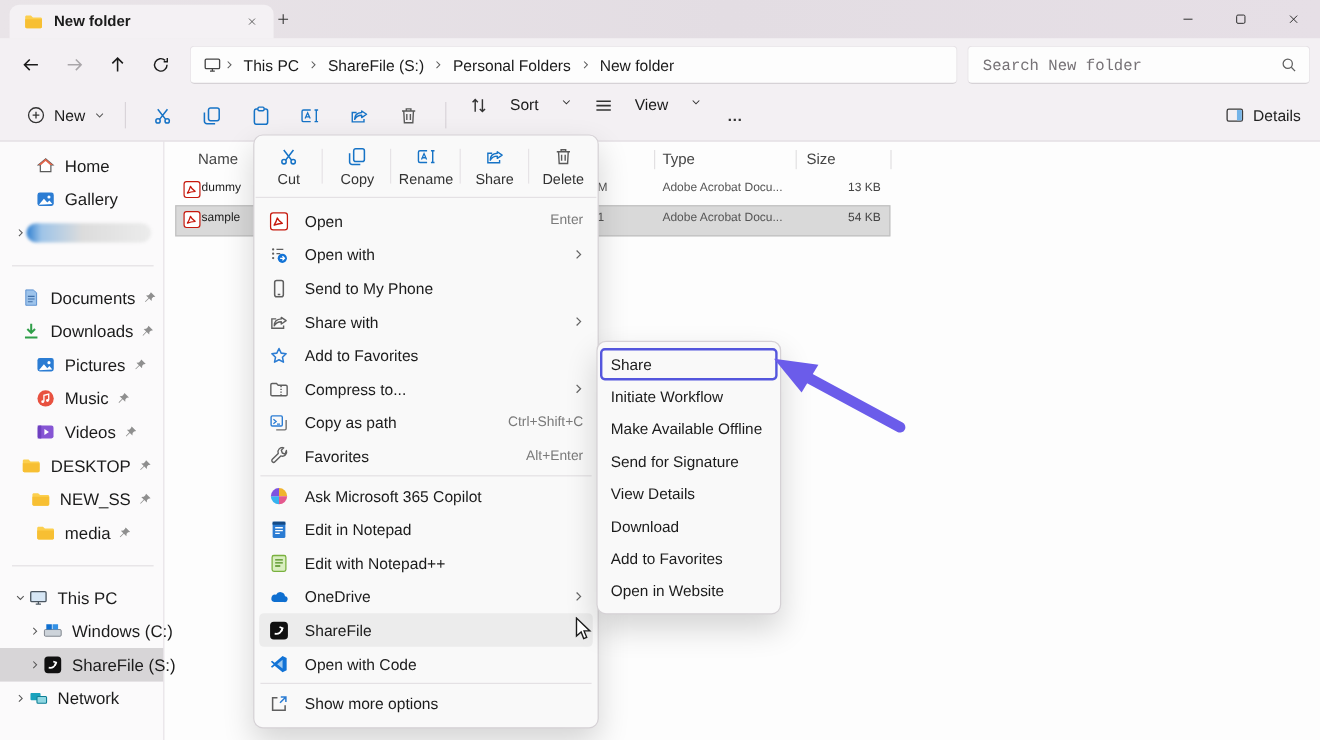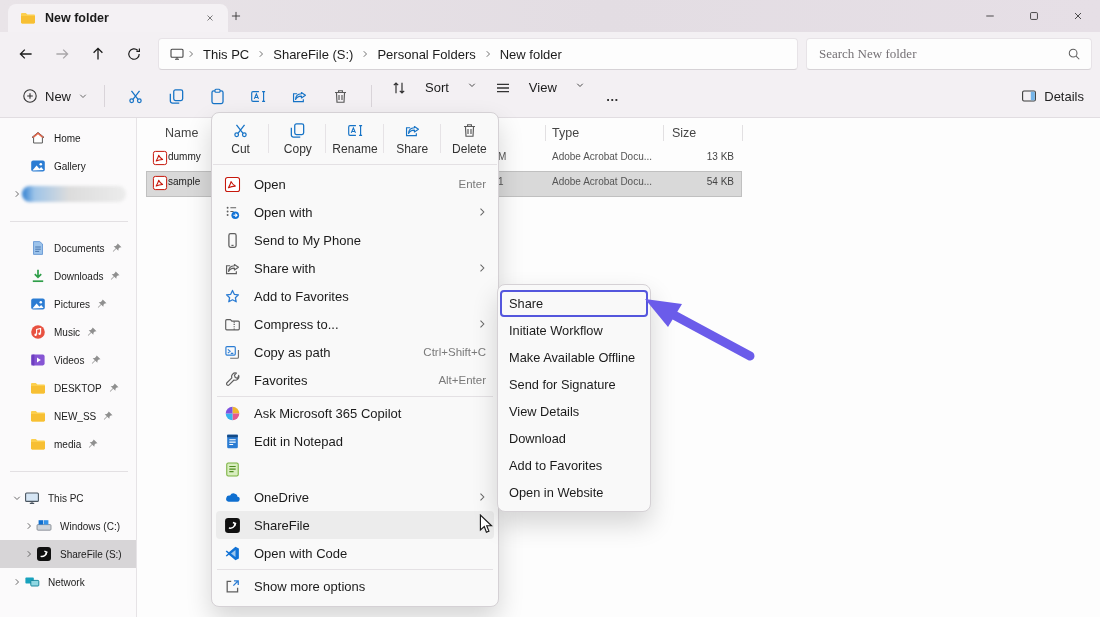--- a/index.html
+++ b/index.html
@@ -20,36 +20,36 @@
 
   
   .chrome{position:absolute;left:0;top:32px;right:0;height:85px;background:#f3f0f3;border-bottom:1px solid #e1dde1;z-index:4}
   .navrow{display:flex;align-items:center;height:44px;padding:0 8px 0 8px}
   .nav-btn{width:36px;height:30px;display:flex;align-items:center;justify-content:center;color:#1b1b1b;border-radius:4px}
   .nav-btn.disabled{color:#a9a6a9}
   .addressbar{flex:1;height:30px;margin-left:6px;background:#fdfdfd;border:1px solid #e7e3e7;border-bottom-color:#d6d2d6;border-radius:4px;display:flex;align-items:center;padding:0 10px;font-size:13px;overflow:hidden}
   .crumb{padding:0 6px;height:100%;display:flex;align-items:center;white-space:nowrap}
   .crumb-chev{color:#5c5c5c;margin:0 1px}
   .searchbar{width:264px;height:30px;margin-left:8px;background:#fdfdfd;border:1px solid #e7e3e7;border-bottom-color:#d6d2d6;border-radius:4px;display:flex;align-items:center;padding:0 10px}
-  .searchbar input{border:none;outline:none;background:transparent;flex:1;font-size:13px;font-family:Liberation Serif, serif;color:#3b82f6}
+  .searchbar input{border:none;outline:none;background:transparent;flex:1;font-size:13px;font-family:Liberation Mono, monospace;color:#3b82f6}
   .searchbar input::placeholder{color:#767276}
   .searchbar .icon{color:#5f5f5f;margin-left:6px}
   .commandrow{display:flex;align-items:center;height:40px;padding:0 16px;font-size:13px}
   .cmd-new{display:flex;align-items:center;gap:7px;height:32px;padding:0 6px;color:#1b1b1b}
   .cmd-new .caret,.cmd-chip .caret{color:#555}
   .vdiv{width:1px;height:22px;background:#d9d4d9;margin:0 10px}
   #cmd-actions{display:flex;align-items:center}
   .cmd-icon-btn{width:41px;height:34px;display:flex;align-items:center;justify-content:center;border-radius:4px}
   .cmd-chip{display:flex;align-items:flex-start;gap:18px;height:32px;padding:0 9px;color:#1b1b1b}
   .cmd-chip .icon{color:#333}
   .cmd-more{padding:0 12px;color:#333;font-weight:bold;letter-spacing:1px}
   .cmd-details{margin-left:auto;display:flex;align-items:center;gap:7px;color:#222}
 
   
-  .sidebar{position:absolute;left:0;top:117px;bottom:0;width:136px;background:#fbfafb;border-right:1px solid #e6e3e6;padding-top:7px;font-size:10px;z-index:2}
+  .sidebar{position:absolute;left:0;top:117px;bottom:0;width:136px;background:#fbfafb;border-right:1px solid #e6e3e6;padding-top:7px;font-size:14px;z-index:2}
   .side-item{height:28px;display:flex;align-items:center;position:relative}
   .side-item.selected{background:#d7d5d7}
   .chevbox{width:12px;height:12px;display:flex;align-items:center;color:#555}
   .side-item .icon{margin-left:6px}
   .side-label{margin-left:8px;white-space:nowrap}
   .pin{margin-left:auto;margin-right:9px;color:#8f8f8f}
   .side-divider{height:26px;position:relative}
   .side-divider::after{content:"";position:absolute;left:10px;right:8px;top:13px;height:1px;background:#e3e0e3}
   .redacted-blob{margin-left:4px;width:104px;height:16px;border-radius:8px;background:linear-gradient(90deg,#2f7fd0,#9ec4e8 12%,#dcdcdc 45%,#ececec);filter:blur(1.5px)}
 
@@ -753,20 +753,21 @@
           </span>
           <span class="lbl">Edit in Notepad</span>
         </div>
         <div class="menu-item">
           <span class="icon i17">
             <svg viewBox="0 0 16 16">
               <rect x="2.6" y="1.8" width="10.8" height="12.4" rx="1.4" fill="#d9eec0" stroke="#79b13e" stroke-width="1"></rect>
               <path d="M5 5.2h6M5 7.6h6M5 10h4" stroke="#4e8c1e" stroke-width="1.1"></path>
             </svg>
           </span>
+          <span class="lbl">Edit with Notepad++</span>
         </div>
         <div class="menu-item">
           <span class="icon i17">
             <svg viewBox="0 0 16 16">
               <path d="M4.3 12h7.9a2.3 2.3 0 0 0 .5-4.6 3.7 3.7 0 0 0-7-1.2A2.9 2.9 0 0 0 4.3 12z" fill="#0f6fd0"></path>
             </svg>
           </span>
           <span class="lbl">OneDrive</span>
           <span class="icon i12 chev">
             <svg viewBox="0 0 16 16">

